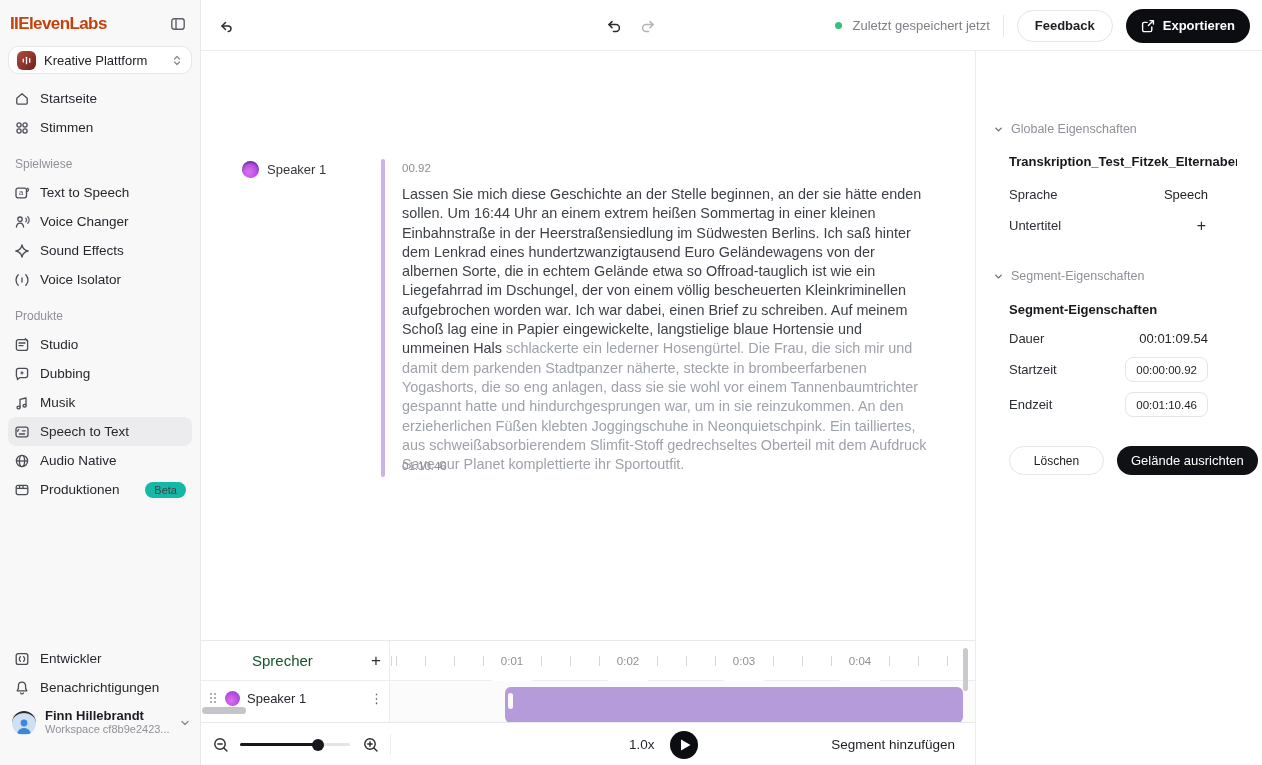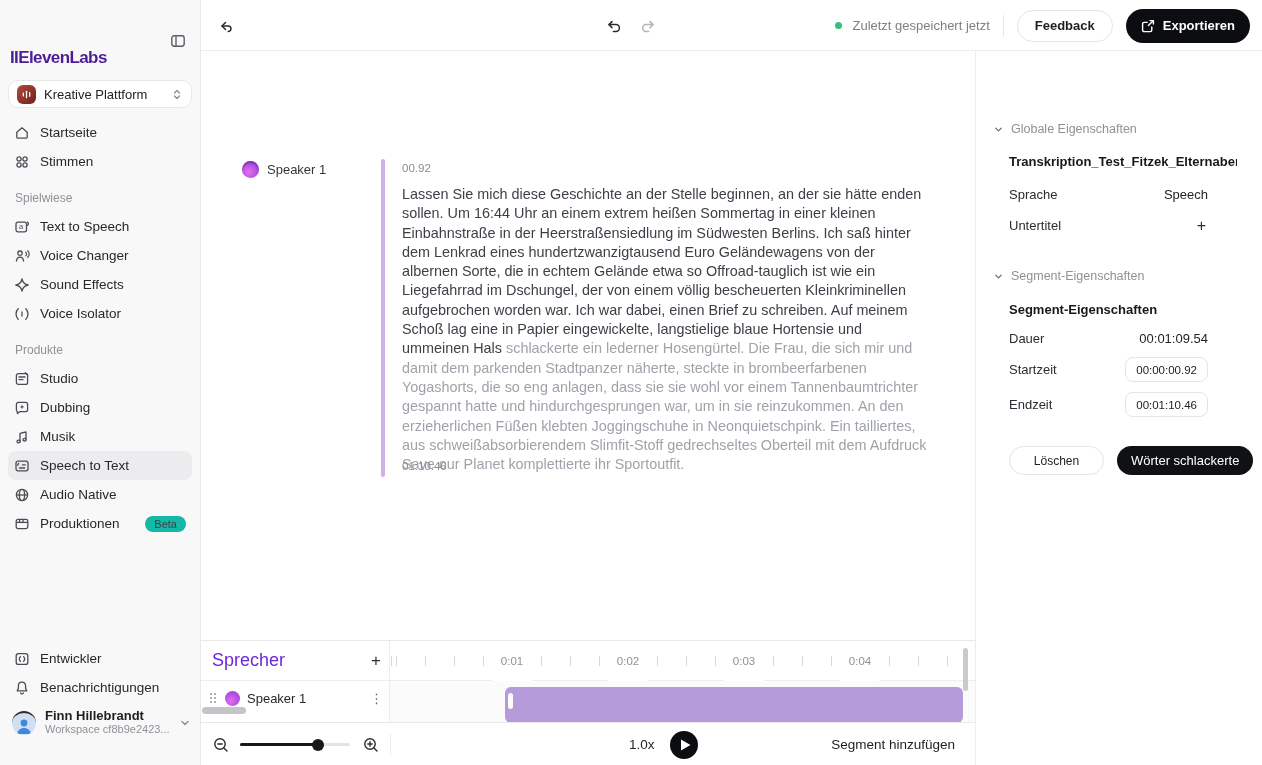--- a/index.html
+++ b/index.html
@@ -3,21 +3,21 @@
 <meta charset="utf-8">
 <style>
   * { box-sizing: border-box; margin: 0; padding: 0; }
   body { background:#fff; font-family:"Liberation Sans", sans-serif; }
   .app { position:relative; width:1262px; height:765px; background:#fff; color:#1b1d21; overflow:hidden; font-size:13px; }
   button { font-family:inherit; cursor:pointer; }
 
   
   .sidebar { position:absolute; left:0; top:0; width:201px; height:765px; background:#f8f8f9; border-right:1px solid #e9e9eb; }
   .logo-row { display:flex; align-items:center; justify-content:space-between; padding:14px 14px 6px 10px; }
-  .logo { font-weight:700; font-size:17px; letter-spacing:-0.6px; color:#4c1d95;margin-top:34px; }
+  .logo { font-weight:700; font-size:17px; letter-spacing:-0.6px; color:#c2410c; }
   .panel-toggle { background:none; border:none; color:#5c6066; display:flex; }
   .ws { margin:6px 8px 4px; display:flex; align-items:center; gap:8px; background:#fff; border:1px solid #e7e7ea; border-radius:10px; padding:4px 8px; height:28px; cursor:pointer; }
   .ws-icon { width:19px; height:19px; border-radius:6px; background:linear-gradient(135deg,#b04a3b,#6e231c); display:flex; align-items:center; justify-content:center; flex:none; }
   .ws-label { flex:1; font-size:13px; font-weight:500; color:#202227; white-space:nowrap; overflow:hidden; }
   .ws-chev { color:#8b8e94; display:flex; }
   .nav { padding:6px 0 0; }
   .nav-item { display:flex; align-items:center; gap:10px; height:29px; margin:0 8px; padding:0 6px; border-radius:8px; color:#26282d; font-size:13.5px; cursor:pointer; }
   .nav-item.active { background:#ececee; }
   .ic { width:16px; height:16px; color:#4a4d53; flex:none; display:flex; align-items:center; justify-content:center; }
   .section-label { color:#8e9197; font-size:12px; padding:15px 15px 7px; }
@@ -64,21 +64,21 @@
   .plus-btn { background:none; border:none; font-size:16px; color:#2a2d32; line-height:14px; padding:0 2px; }
   .seg-title { position:absolute; left:33px; top:251px; font-weight:700; font-size:13px; color:#17181c; }
   .tbox { border:1px solid #e5e5e8; border-radius:8px; height:25px; padding:0 10px; font-size:11.5px; color:#212327; background:#fff; display:flex; align-items:center; }
   .btn-ghost { position:absolute; left:33px; top:395px; width:95px; height:29px; border:1px solid #e5e5e8; border-radius:15px; background:#fff; font-size:12px; color:#1c1e22; }
   .btn-dark { position:absolute; left:141px; top:395px; height:29px; padding:0 14px; border:none; border-radius:15px; background:#101114; color:#fff; font-size:13px; }
 
   
   .timeline { position:absolute; left:201px; top:640px; width:774px; height:82px; background:#fff; border-top:1px solid #e9e9eb; }
   .tl-left { position:absolute; left:0; top:0; width:189px; height:82px; border-right:1px solid #ededef; }
   .tl-left-head { height:40px; border-bottom:1px solid #ededef; display:flex; align-items:center; padding:0 8px 0 11px; }
-  .tl-title { font-size:18px; color:#6d28d9; }
+  .tl-title { font-size:15px; color:#14532d;margin-left:40px; }
   .tl-add { margin-left:auto; background:none; border:none; font-size:17px; color:#2a2d32; line-height:16px; }
   .spk-row { display:flex; align-items:center; height:34px; padding:0 6px 0 7px; gap:7px; }
   .drag { color:#9a9da3; display:flex; cursor:grab; }
   .avatar15 { width:15px; height:15px; border-radius:50%; background:radial-gradient(circle at 40% 65%, #e06ff0 0%, #b44fe0 55%, #8a3fd0 100%); flex:none; }
   .spk-name { font-size:13px; color:#26282d; }
   .kebab { margin-left:auto; background:none; border:none; color:#5c6066; font-size:13px; letter-spacing:0; }
   .ruler { position:absolute; left:189px; top:0; width:585px; height:40px; border-bottom:1px solid #ededef; cursor:pointer; }
   .ticks { position:absolute; left:0; top:15px; height:10px; width:100%;
            background:repeating-linear-gradient(to right, #d7d7da 0 1px, transparent 1px 29px);
            background-position:6px 0; }
@@ -385,21 +385,21 @@
     </div>
     <div class="prow" style="top:306px">
       <span>Startzeit</span>
       <span class="tbox">00:00:00.92</span>
     </div>
     <div class="prow" style="top:341px">
       <span>Endzeit</span>
       <span class="tbox">00:01:10.46</span>
     </div>
     <button class="btn-ghost">Löschen</button>
-    <button class="btn-dark">Wörter schlackerte</button>
+    <button class="btn-dark">Gelände ausrichten</button>
   </div>
 
   <div class="timeline">
     <div class="tl-left">
       <div class="tl-left-head">
         <span class="tl-title">Sprecher</span>
         <button class="tl-add">+</button>
       </div>
       <div class="spk-row">
         <span class="drag">

